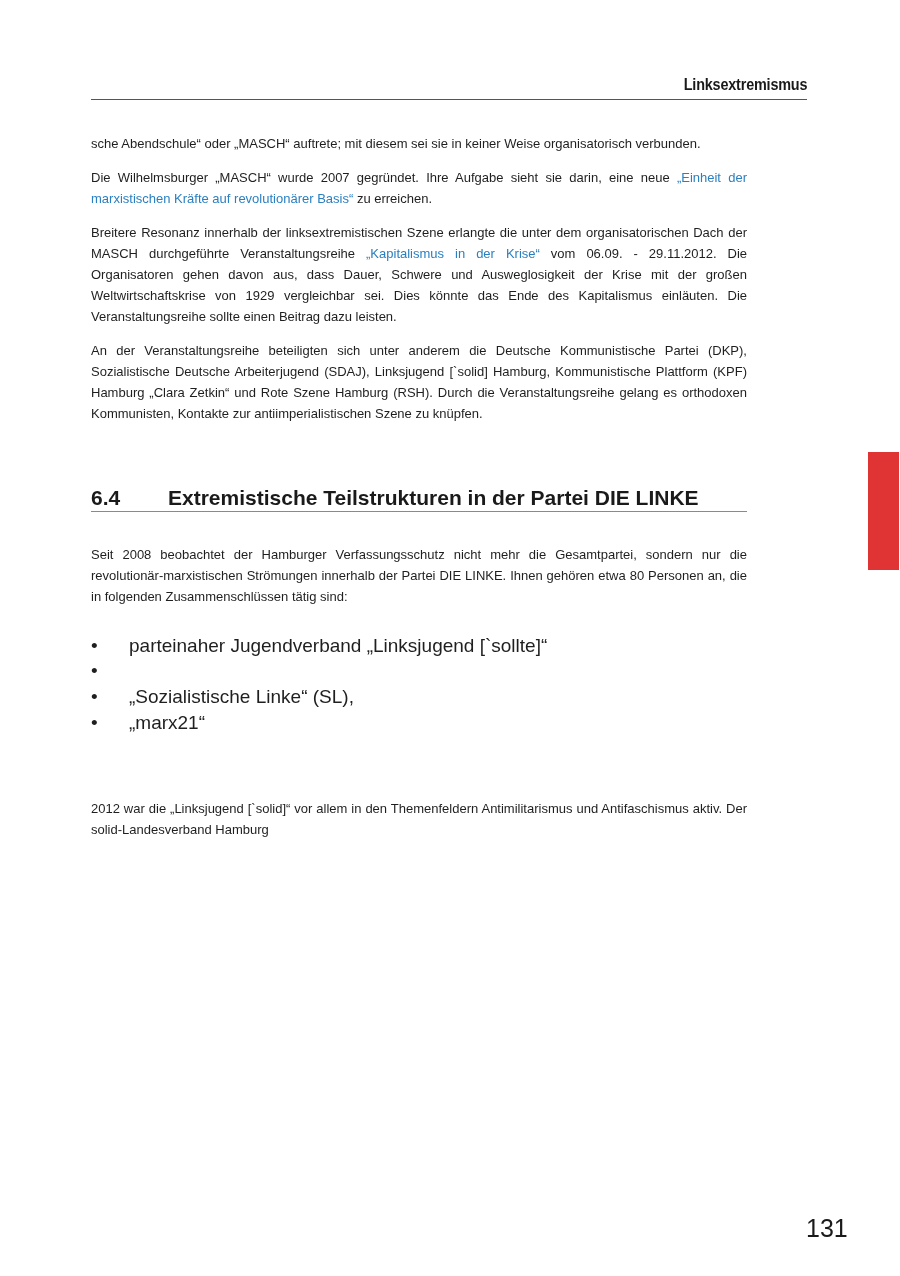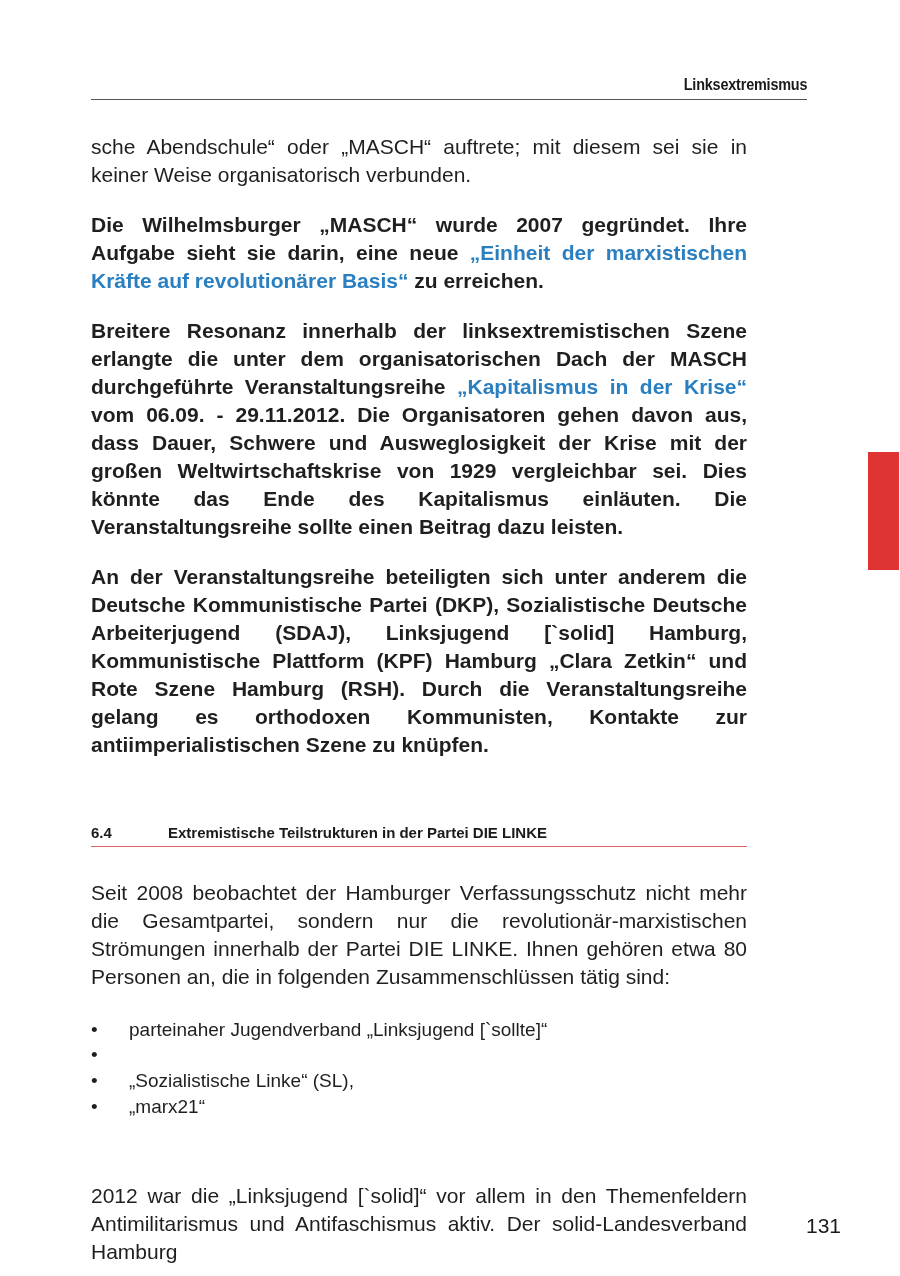--- a/index.html
+++ b/index.html
@@ -4,30 +4,30 @@
 <style>
   html, body { margin:0; padding:0; background:#ffffff; }
   body { width:900px; height:1276px; position:relative; overflow:hidden;
          font-family:"Liberation Sans", sans-serif; color:#1f1f1f; }
   .running-head { position:absolute; left:91px; top:60px; width:716px; height:25px;
                   border-bottom:1.5px solid #555;margin-top:14px; }
   .running-head span { position:absolute; right:0; top:2px; font-weight:bold; font-size:16px;
                        letter-spacing:-0.2px; color:#1a1a1a; transform:scaleX(0.9); transform-origin:right; }
   .tab-marker { position:absolute; left:868px; top:452px; width:31px; height:118px; background:#e03333; }
   .content { position:absolute; left:91px; top:133px; width:656px; }
-  p { margin:0; font-size:21px; line-height:28px; text-align:justify; }
-  .gap { margin-top:22px;font-weight:bold; }
+  p { margin:0; font-size:13px; line-height:21px; text-align:justify; }
+  .gap { margin-top:13px; }
   .link { color:#2a7fc0; }
-  h2 { margin:0; font-size:15px; font-weight:bold; line-height:24px; padding-bottom:1px;
+  h2 { margin:0; font-size:21px; font-weight:bold; line-height:24px; padding-bottom:1px;
        border-bottom:1px solid #e06666; display:flex; color:#1a1a1a; }
   h2 .num { width:77px; flex:none; }
   ul { list-style:none; margin:0; padding:0; }
   li { font-size:19px; line-height:25.7px; display:flex; }
   li .bullet { width:38px; flex:none; }
-  .page-number { position:absolute; left:806px; top:1214px; font-size:21px; color:#1a1a1a; }
+  .page-number { position:absolute; left:806px; top:1214px; font-size:25px; color:#1a1a1a; }
 </style>
 </head>
 <body>
 
 <div class="running-head">
   <span>Linksextremismus</span>
 </div>
 
 <div class="tab-marker"></div>
 

